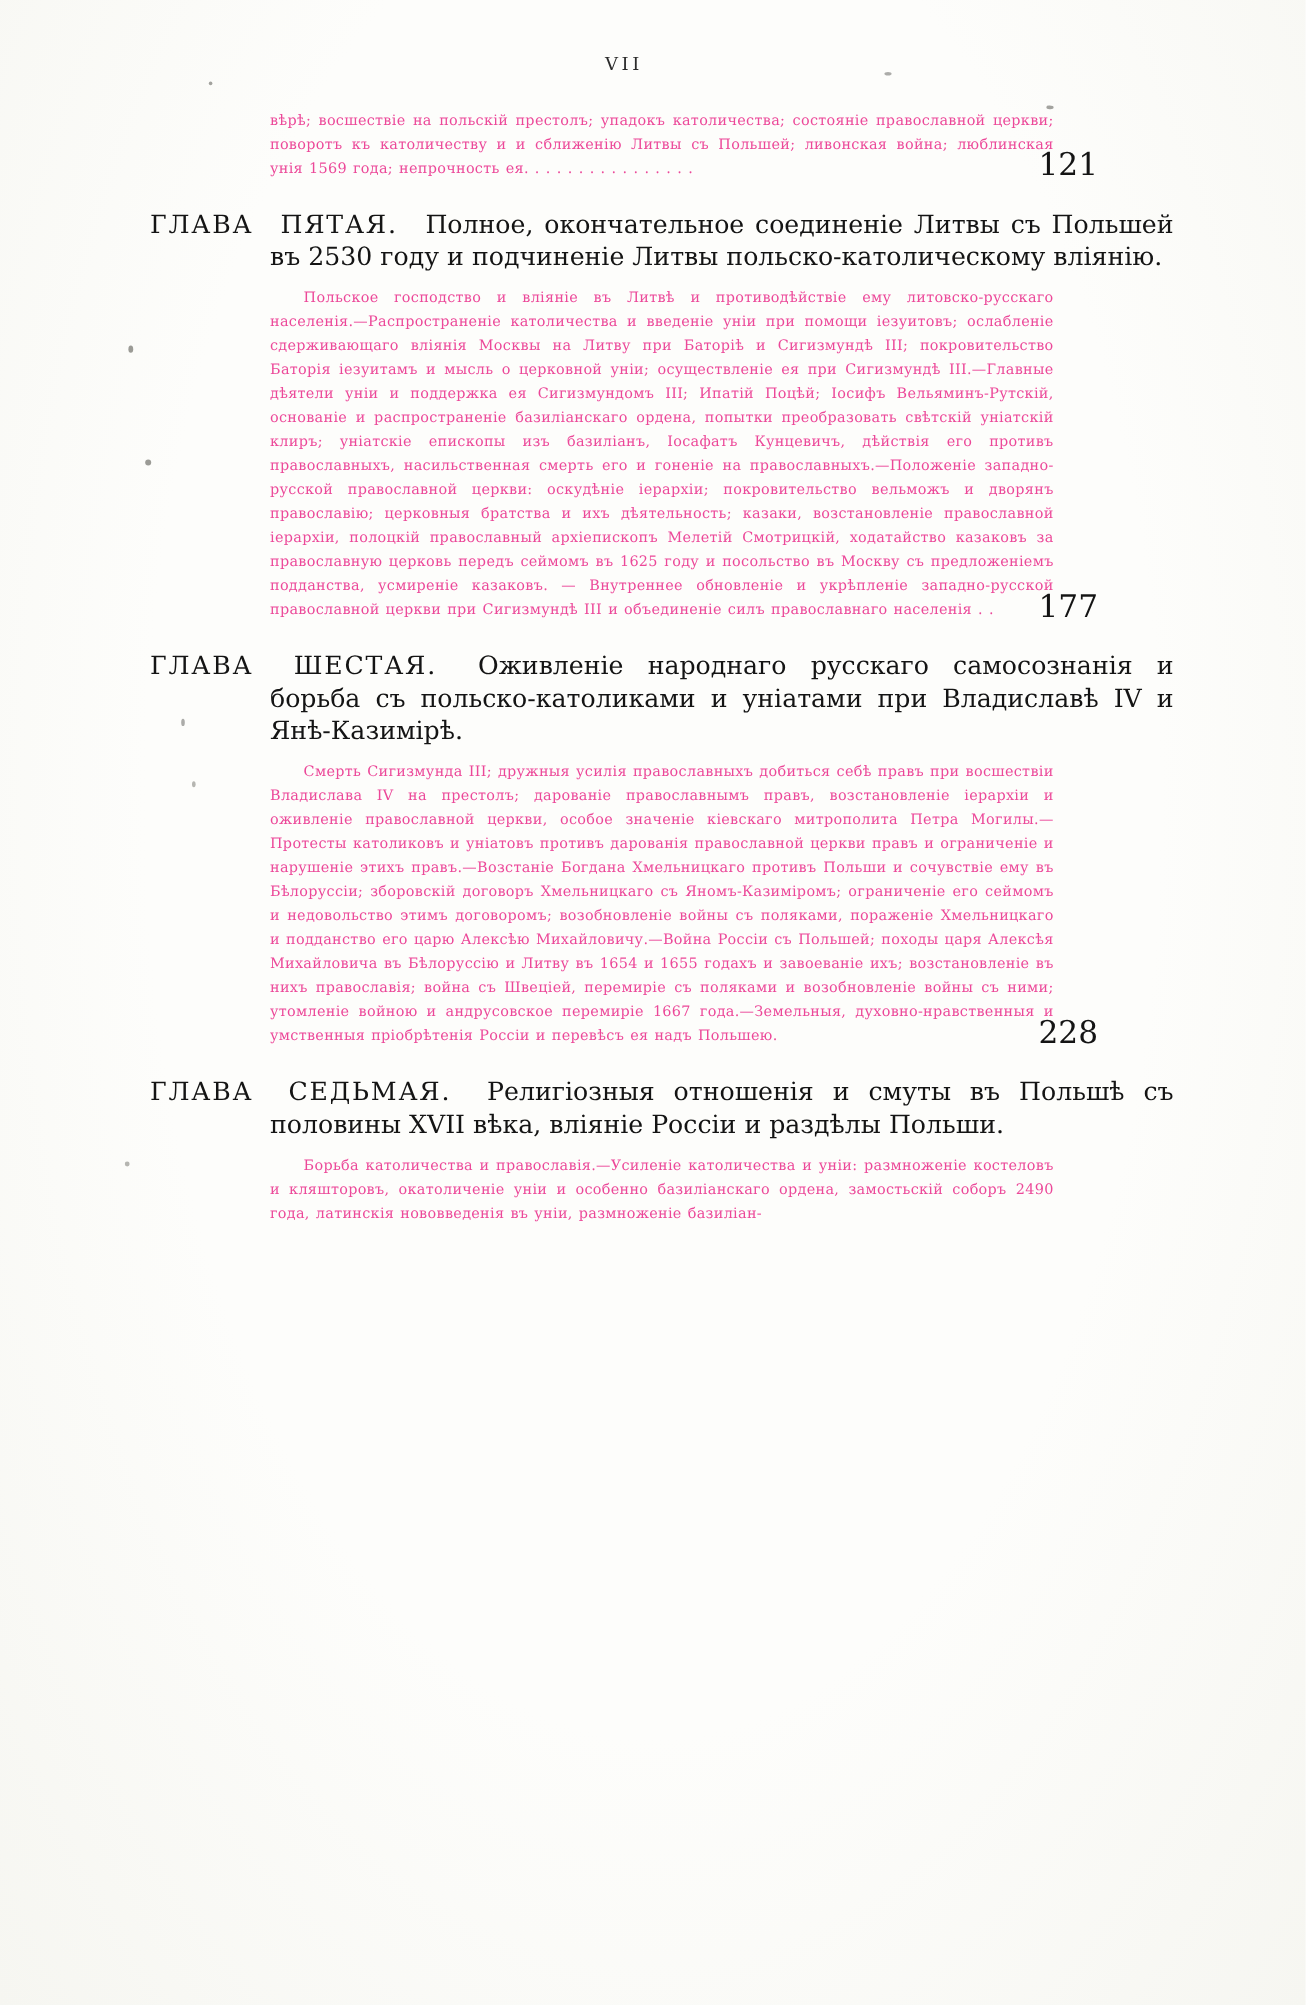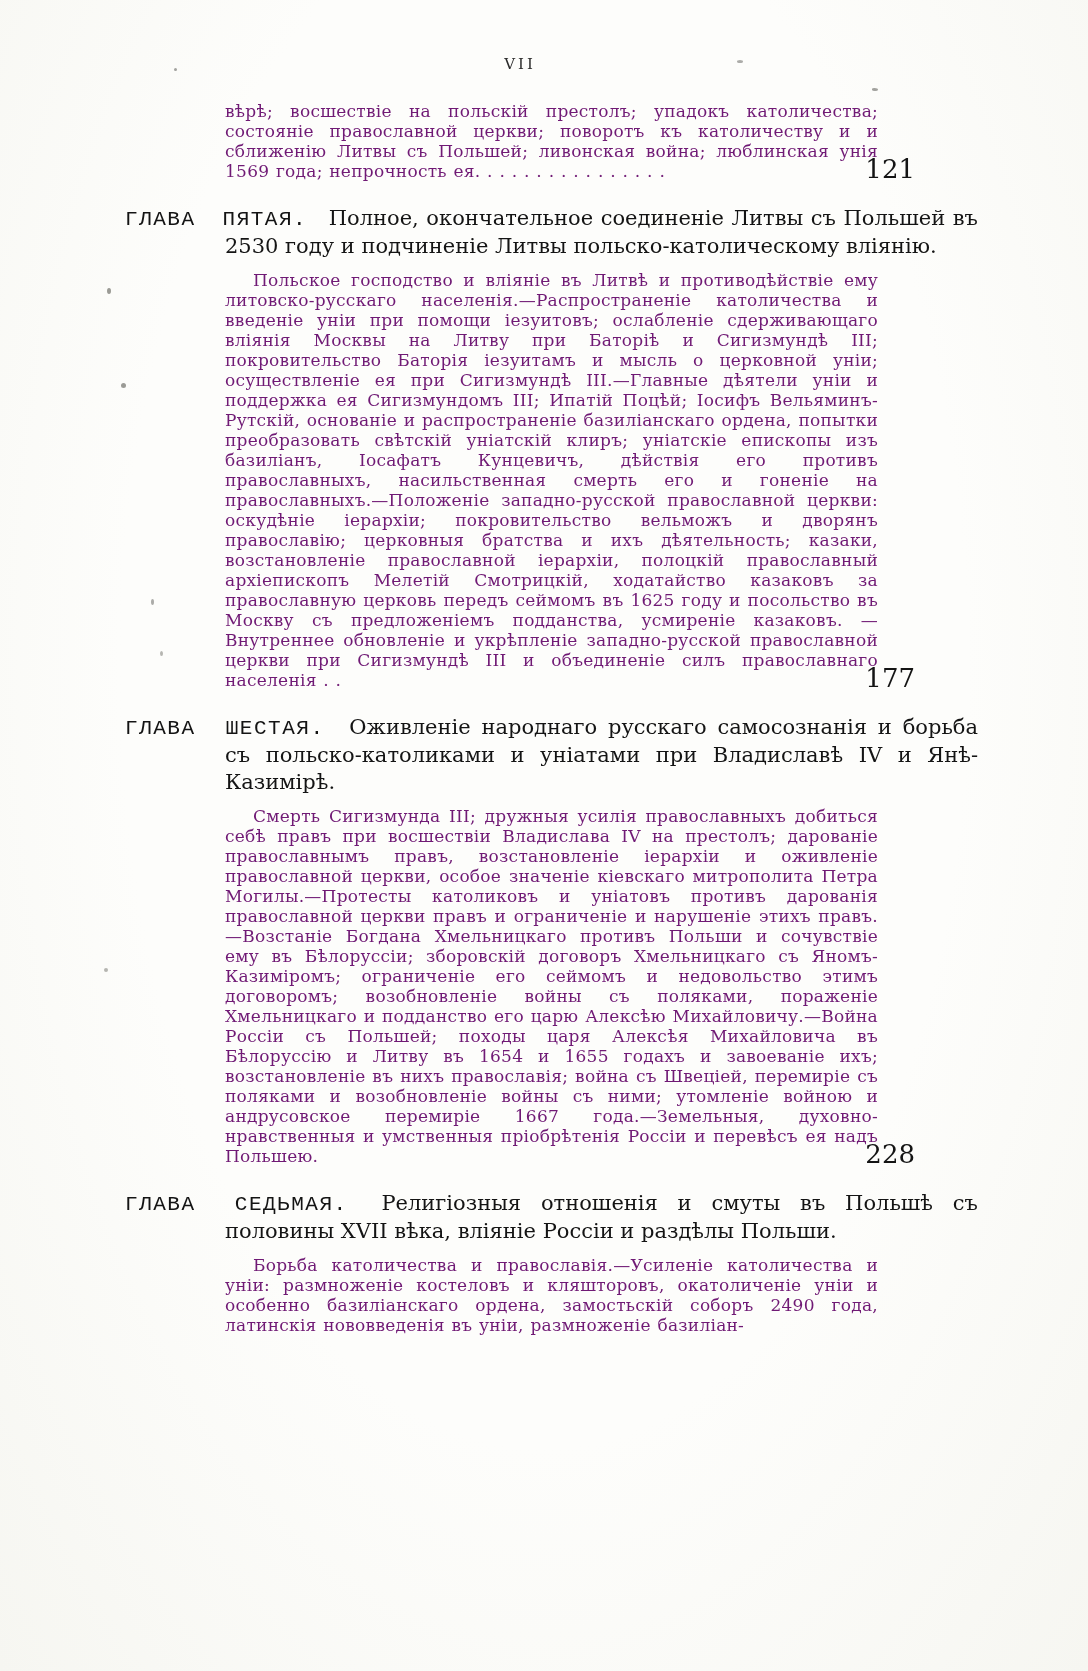--- a/index.html
+++ b/index.html
@@ -5,21 +5,21 @@
   html, body { margin: 0; padding: 0; }
   body {
     width: 1088px;
     height: 1671px;
     position: relative;
     overflow: hidden;
     background: radial-gradient(ellipse at 50% 40%, #fdfdfb 55%, #f6f6f1 100%);
     font-family: "DejaVu Serif", "Liberation Serif", serif;
     color: #1b1b1b;
   }
-  .page { padding-top: 55px; }
+  .page { padding-top: 44px; }
 
   .page-number-top {
     width: 790px;
     margin-left: 125px;
     text-align: center;
     font-size: 15px;
     letter-spacing: 3px;
     color: #2b2b2b;
   }
 
@@ -28,47 +28,46 @@
     margin-left: 125px;
     position: relative;
   }
 
   .entry { position: relative; }
   .entry.continuation { margin-top: 28px; }
 
   .summary {
     margin: 10px 0 0 100px;
     width: 653px;
-    font-size: 17px;
+    font-size: 12px;
     line-height: 20px;
     letter-spacing: 0.25px;
     word-spacing: 1px;
     text-align: justify;
-    color: #701a75;
+    color: #ec4899;
   }
   .summary.no-indent { margin-top: 0; text-indent: 0; }
   .summary.indent { text-indent: 28px; }
 
   .chapter-heading {
     margin: 24px 0 0 0;
     padding-left: 100px;
     text-indent: -100px;
     width: 753px;
     font-size: 21px;
     line-height: 27px;
     font-weight: normal;
     text-align: justify;
     color: #141414;
   }
   .chapter-label {
     letter-spacing: 1.5px;
     word-spacing: 12px;
     margin-right: 14px;
     white-space: nowrap;
-    font-family: Liberation Mono, monospace;
   }
 
   .pagenum {
     position: absolute;
     right: 0;
     bottom: -3px;
     font-size: 26px;
     color: #141414;
   }
 

